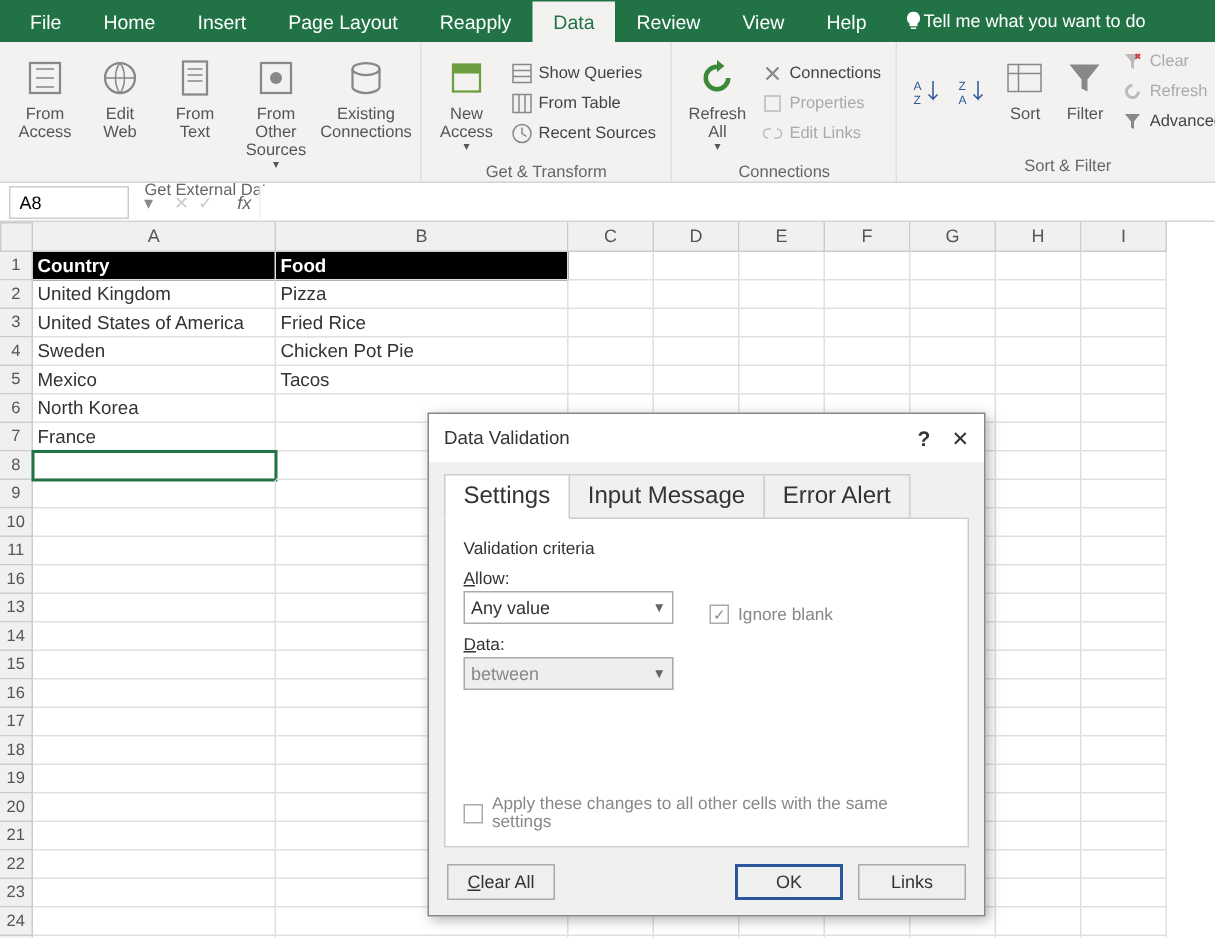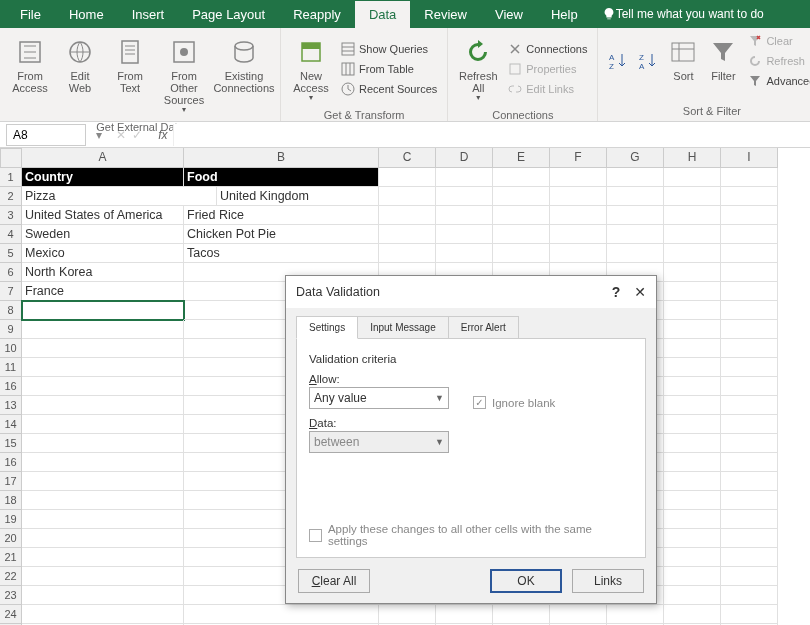--- a/index.html
+++ b/index.html
@@ -44,21 +44,21 @@
 .row { display: flex; }
 .cell { border-right: 1px solid #e0e0e0; border-bottom: 1px solid #e0e0e0; padding: 0 3px; font-size: 12.5px; overflow: hidden; white-space: nowrap; }
 .hdrcell { background: #000; color: #fff; font-weight: bold; }
 .active-cell { outline: 2px solid #217346; outline-offset: -1px; }
 
 
 .dialog { position: absolute; left: 285px; top: 275px; width: 372px; background: #f0f0f0; border: 1px solid #888; box-shadow: 2px 2px 8px rgba(0,0,0,0.3); }
 .dialog-title { display: flex; justify-content: space-between; align-items: center; padding: 8px 10px; background: #fff; font-size: 12.5px; }
 .dialog-title-right { display: flex; gap: 14px; align-items: center; font-size: 14px; }
 .dialog-tabs { display: flex; padding: 8px 10px 0 10px; }
-.dialog-tab { padding: 5px 12px; font-size: 10px; border: 1px solid #ccc; background: #f0f0f0; margin-right: -1px; cursor: pointer; }
+.dialog-tab { padding: 5px 12px; font-size: 16px; border: 1px solid #ccc; background: #f0f0f0; margin-right: -1px; cursor: pointer; }
 .dialog-tab.active { background: #fff; border-bottom: 1px solid #fff; position: relative; z-index: 2; }
 .dialog-panel { border: 1px solid #ccc; background: #fff; margin: 0 10px; padding: 10px 12px; position: relative; top: -1px; }
 .field-label { font-size: 11.5px; color: #333; margin: 4px 0 2px 0; }
 .field-label u { text-decoration: underline; }
 .sel { width: 140px; height: 22px; border: 1px solid #aaa; background: #fff; display: flex; align-items: center; justify-content: space-between; padding: 0 4px; font-size: 12px; }
 .sel.disabled { background: #eee; color: #888; }
 .sel .dd { color: #666; font-size: 9px; }
 .chk-row { display: flex; align-items: center; gap: 6px; font-size: 11.5px; color: #888; }
 .chk-row .box { width: 13px; height: 13px; border: 1px solid #aaa; background: #fff; display: flex; align-items: center; justify-content: center; font-size: 10px; }
 .dialog-buttons { display: flex; justify-content: space-between; padding: 10px 12px; }
@@ -337,22 +337,22 @@
             <div class="cell hdrcell" style="width:195px;height:19px;line-height:19px">Food</div>
             <div class="cell" style="width:57px;height:19px;line-height:19px"></div>
             <div class="cell" style="width:57px;height:19px;line-height:19px"></div>
             <div class="cell" style="width:57px;height:19px;line-height:19px"></div>
             <div class="cell" style="width:57px;height:19px;line-height:19px"></div>
             <div class="cell" style="width:57px;height:19px;line-height:19px"></div>
             <div class="cell" style="width:57px;height:19px;line-height:19px"></div>
             <div class="cell" style="width:57px;height:19px;line-height:19px"></div>
           </div>
           <div class="row">
+            <div class="cell" style="width:162px;height:19px;line-height:19px">United Kingdom</div>
             <div class="cell" style="width:195px;height:19px;line-height:19px">Pizza</div>
-            <div class="cell" style="width:162px;height:19px;line-height:19px">United Kingdom</div>
             <div class="cell" style="width:57px;height:19px;line-height:19px"></div>
             <div class="cell" style="width:57px;height:19px;line-height:19px"></div>
             <div class="cell" style="width:57px;height:19px;line-height:19px"></div>
             <div class="cell" style="width:57px;height:19px;line-height:19px"></div>
             <div class="cell" style="width:57px;height:19px;line-height:19px"></div>
             <div class="cell" style="width:57px;height:19px;line-height:19px"></div>
             <div class="cell" style="width:57px;height:19px;line-height:19px"></div>
           </div>
           <div class="row">
             <div class="cell" style="width:162px;height:19px;line-height:19px">United States of America</div>

